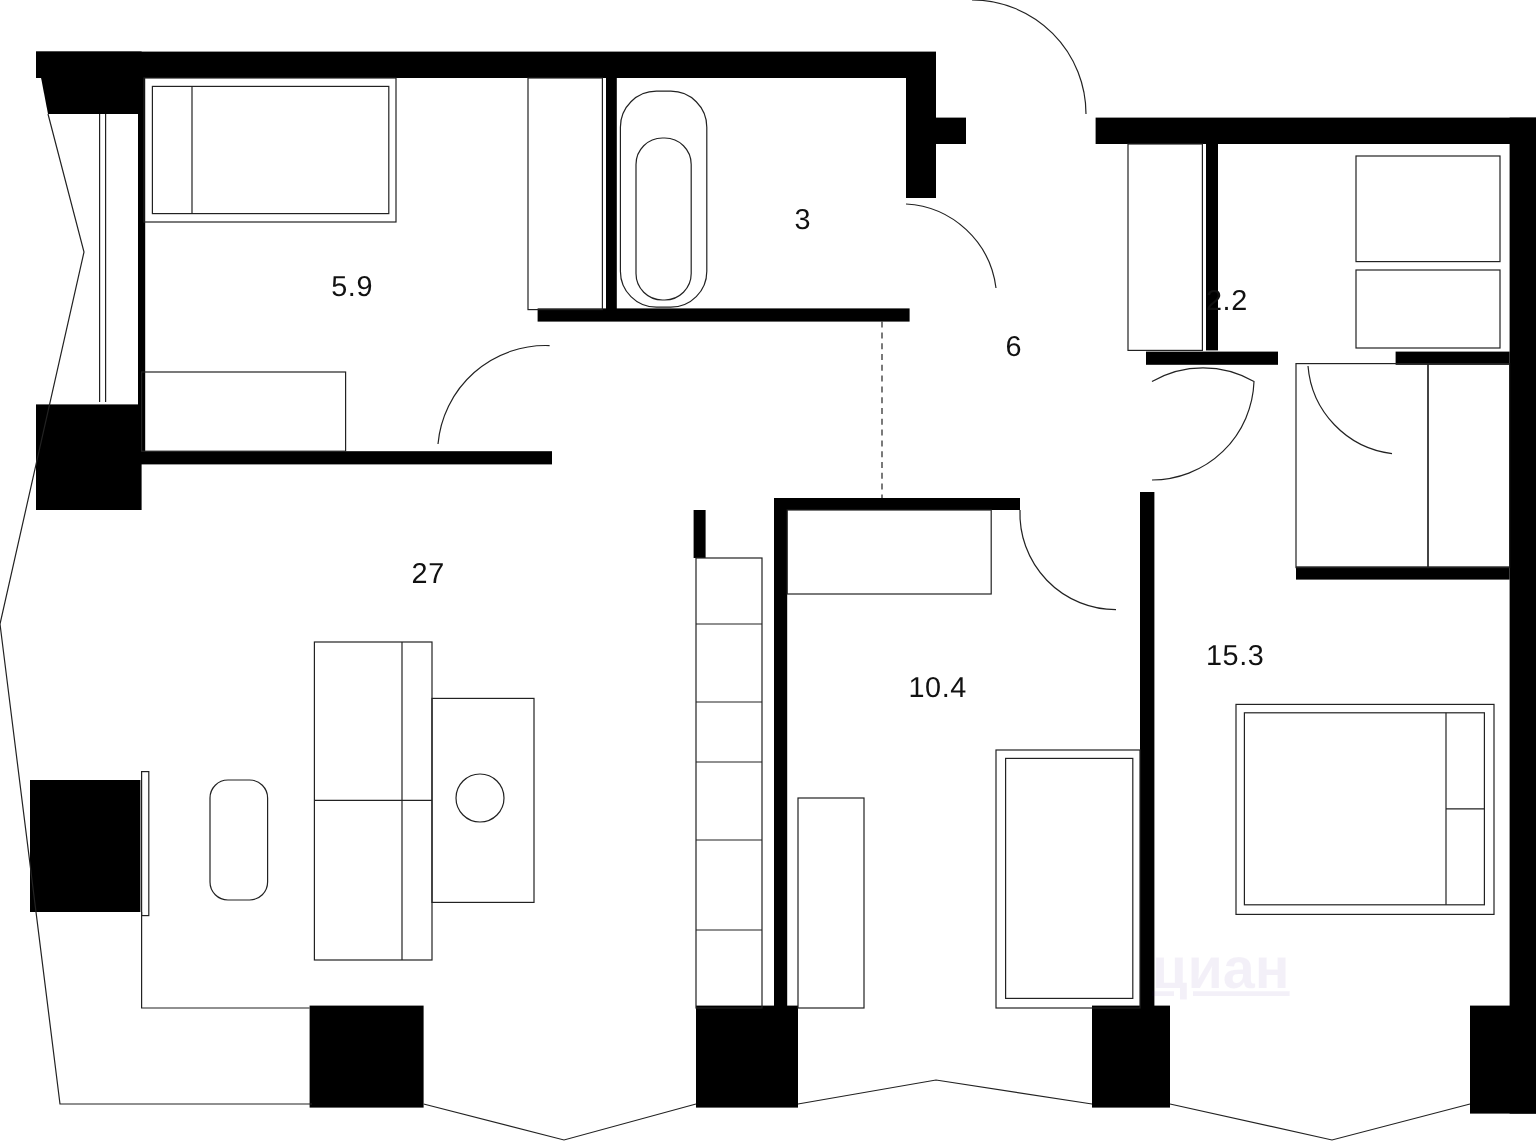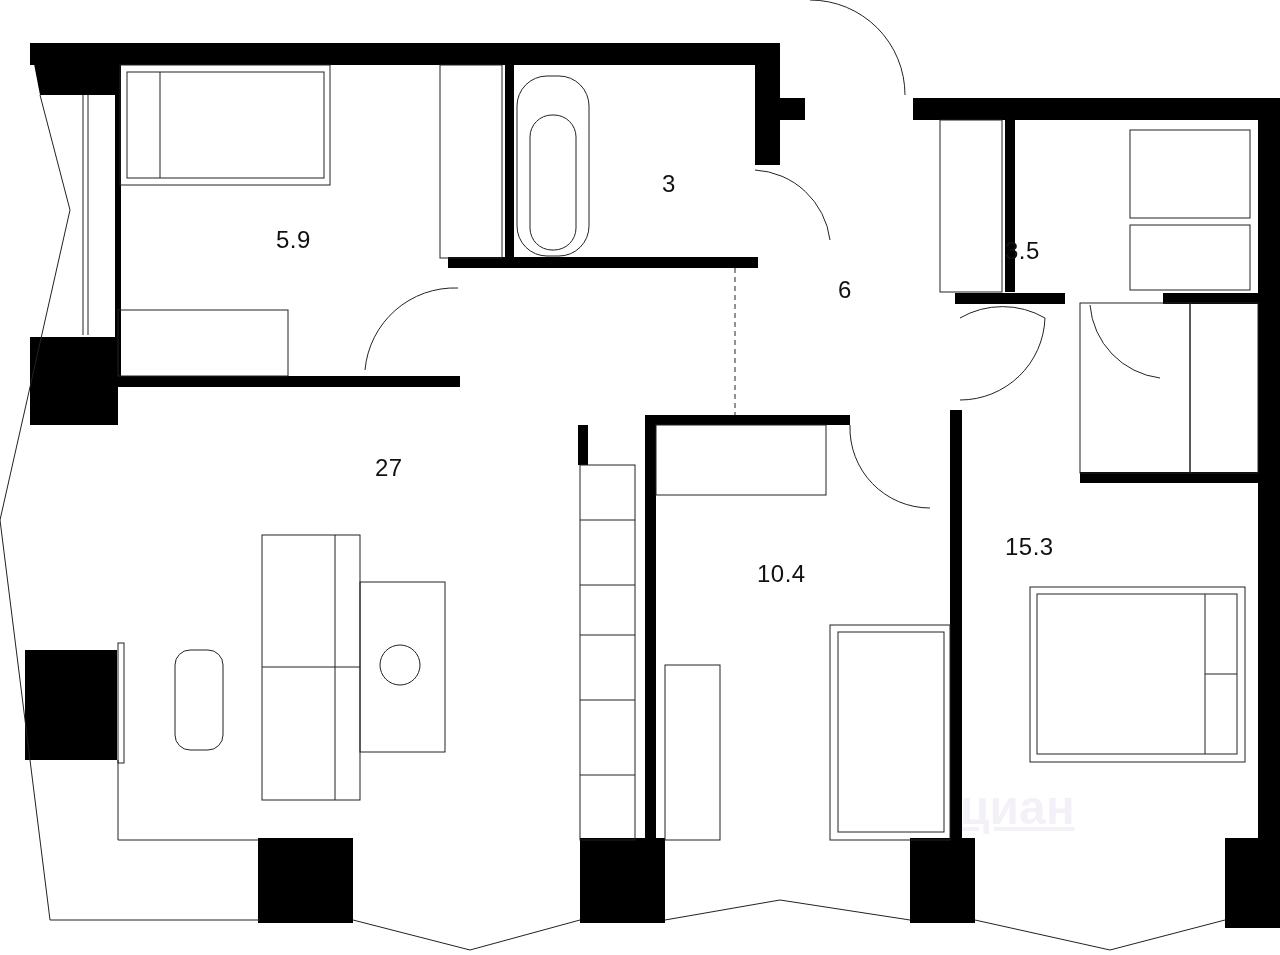--- a/index.html
+++ b/index.html
@@ -110,17 +110,17 @@
     <line x1="1205" y1="594" x2="1205" y2="754"></line>
     <line x1="1205" y1="674" x2="1237" y2="674"></line>
 
     <rect x="656" y="425" width="170" height="70"></rect>
   </g>
 </svg>
 
 <div class="label" style="left:276px; top:226px;">5.9</div>
 <div class="label" style="left:662px; top:170px;">3</div>
 <div class="label" style="left:838px; top:276px;">6</div>
-<div class="label" style="left:1005px; top:237px;">3.5</div>
-<div class="label" style="left:343px; top:454px;margin-left:32px;">27</div>
+<div class="label" style="left:1005px; top:237px;">2.2</div>
+<div class="label" style="left:343px; top:465px;">27</div>
 <div class="label" style="left:745px; top:560px;margin-left:12px;">10.4</div>
 <div class="label" style="left:1005px; top:533px;text-align:center;">15.3</div>
 <div class="wm" style="left:960px; top:780px;">циан</div>
 
 </body></html>

